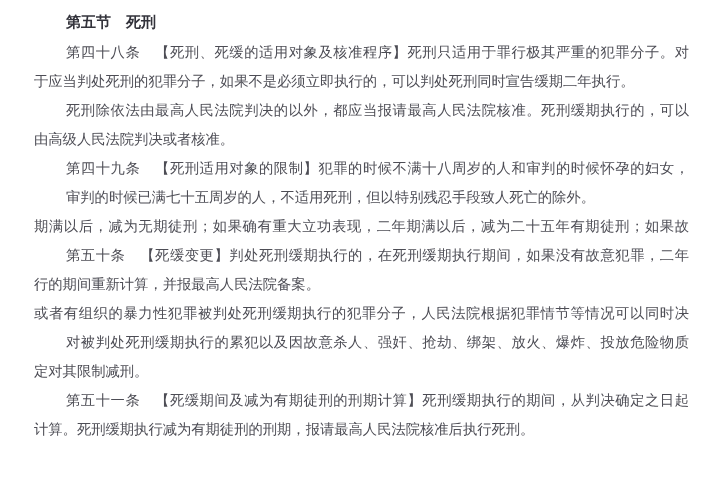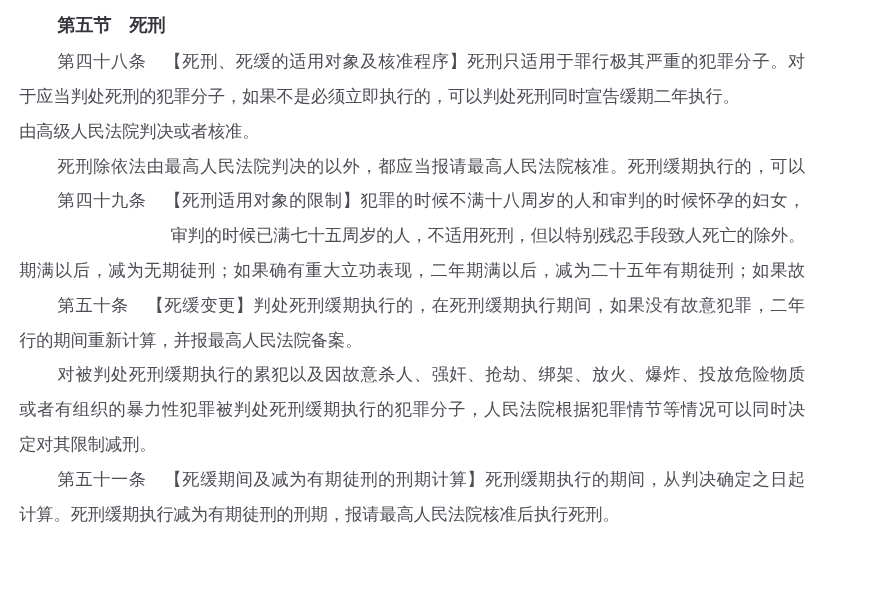--- a/index.html
+++ b/index.html
@@ -13,21 +13,21 @@
     padding: 0;
   }
   body {
     width: 726px;
     height: 503px;
     background: var(--bg);
     overflow: hidden;
     font-family: "Liberation Sans", sans-serif;
   }
   .doc {
-    padding: 7px 36px 0 16px;
+    padding: 7px 36px 0 34px;
     color: var(--body-color);
     font-size: 14.3px;
     line-height: 29px;
     border-radius: 19px;
   }
   .section-heading {
     margin: 0 0 2px 0;
     padding-left: 32px;
     font-size: 15px;
     font-weight: bold;
@@ -38,42 +38,41 @@
     width: 655px;
   }
   .line {
     line-height: 29px;
     white-space: nowrap;
     text-align: left;
   }
   .line.wrap { white-space: normal; }
   .line.first {
     padding-left: 32px;
-    text-align: right;
   }
   .line.fill {
     text-align: justify;
     text-align-last: justify;
     white-space: normal;
   }
 </style>
 </head>
 <body>
 
 <div class="doc">
   <h2 class="section-heading">第五节　死刑</h2>
   <div class="paragraphs">
       <div class="line first fill">第四十八条　【死刑、死缓的适用对象及核准程序】死刑只适用于罪行极其严重的犯罪分子。对</div>
       <div class="line wrap">于应当判处死刑的犯罪分子，如果不是必须立即执行的，可以判处死刑同时宣告缓期二年执行。</div>
+      <div class="line first fill">死刑除依法由最高人民法院判决的以外，都应当报请最高人民法院核准。死刑缓期执行的，可以</div>
       <div class="line wrap">由高级人民法院判决或者核准。</div>
-      <div class="line first fill">死刑除依法由最高人民法院判决的以外，都应当报请最高人民法院核准。死刑缓期执行的，可以</div>
       <div class="line first fill">第四十九条　【死刑适用对象的限制】犯罪的时候不满十八周岁的人和审判的时候怀孕的妇女，</div>
       <div class="line first wrap">审判的时候已满七十五周岁的人，不适用死刑，但以特别残忍手段致人死亡的除外。</div>
       <div class="line fill">期满以后，减为无期徒刑；如果确有重大立功表现，二年期满以后，减为二十五年有期徒刑；如果故</div>
       <div class="line first fill">第五十条　【死缓变更】判处死刑缓期执行的，在死刑缓期执行期间，如果没有故意犯罪，二年</div>
       <div class="line wrap">行的期间重新计算，并报最高人民法院备案。</div>
+      <div class="line fill">或者有组织的暴力性犯罪被判处死刑缓期执行的犯罪分子，人民法院根据犯罪情节等情况可以同时决</div>
       <div class="line first fill">对被判处死刑缓期执行的累犯以及因故意杀人、强奸、抢劫、绑架、放火、爆炸、投放危险物质</div>
-      <div class="line fill">或者有组织的暴力性犯罪被判处死刑缓期执行的犯罪分子，人民法院根据犯罪情节等情况可以同时决</div>
       <div class="line wrap">定对其限制减刑。</div>
       <div class="line first fill">第五十一条　【死缓期间及减为有期徒刑的刑期计算】死刑缓期执行的期间，从判决确定之日起</div>
       <div class="line wrap">计算。死刑缓期执行减为有期徒刑的刑期，报请最高人民法院核准后执行死刑。</div>
     </div>
 </div>
 
 </body></html>

